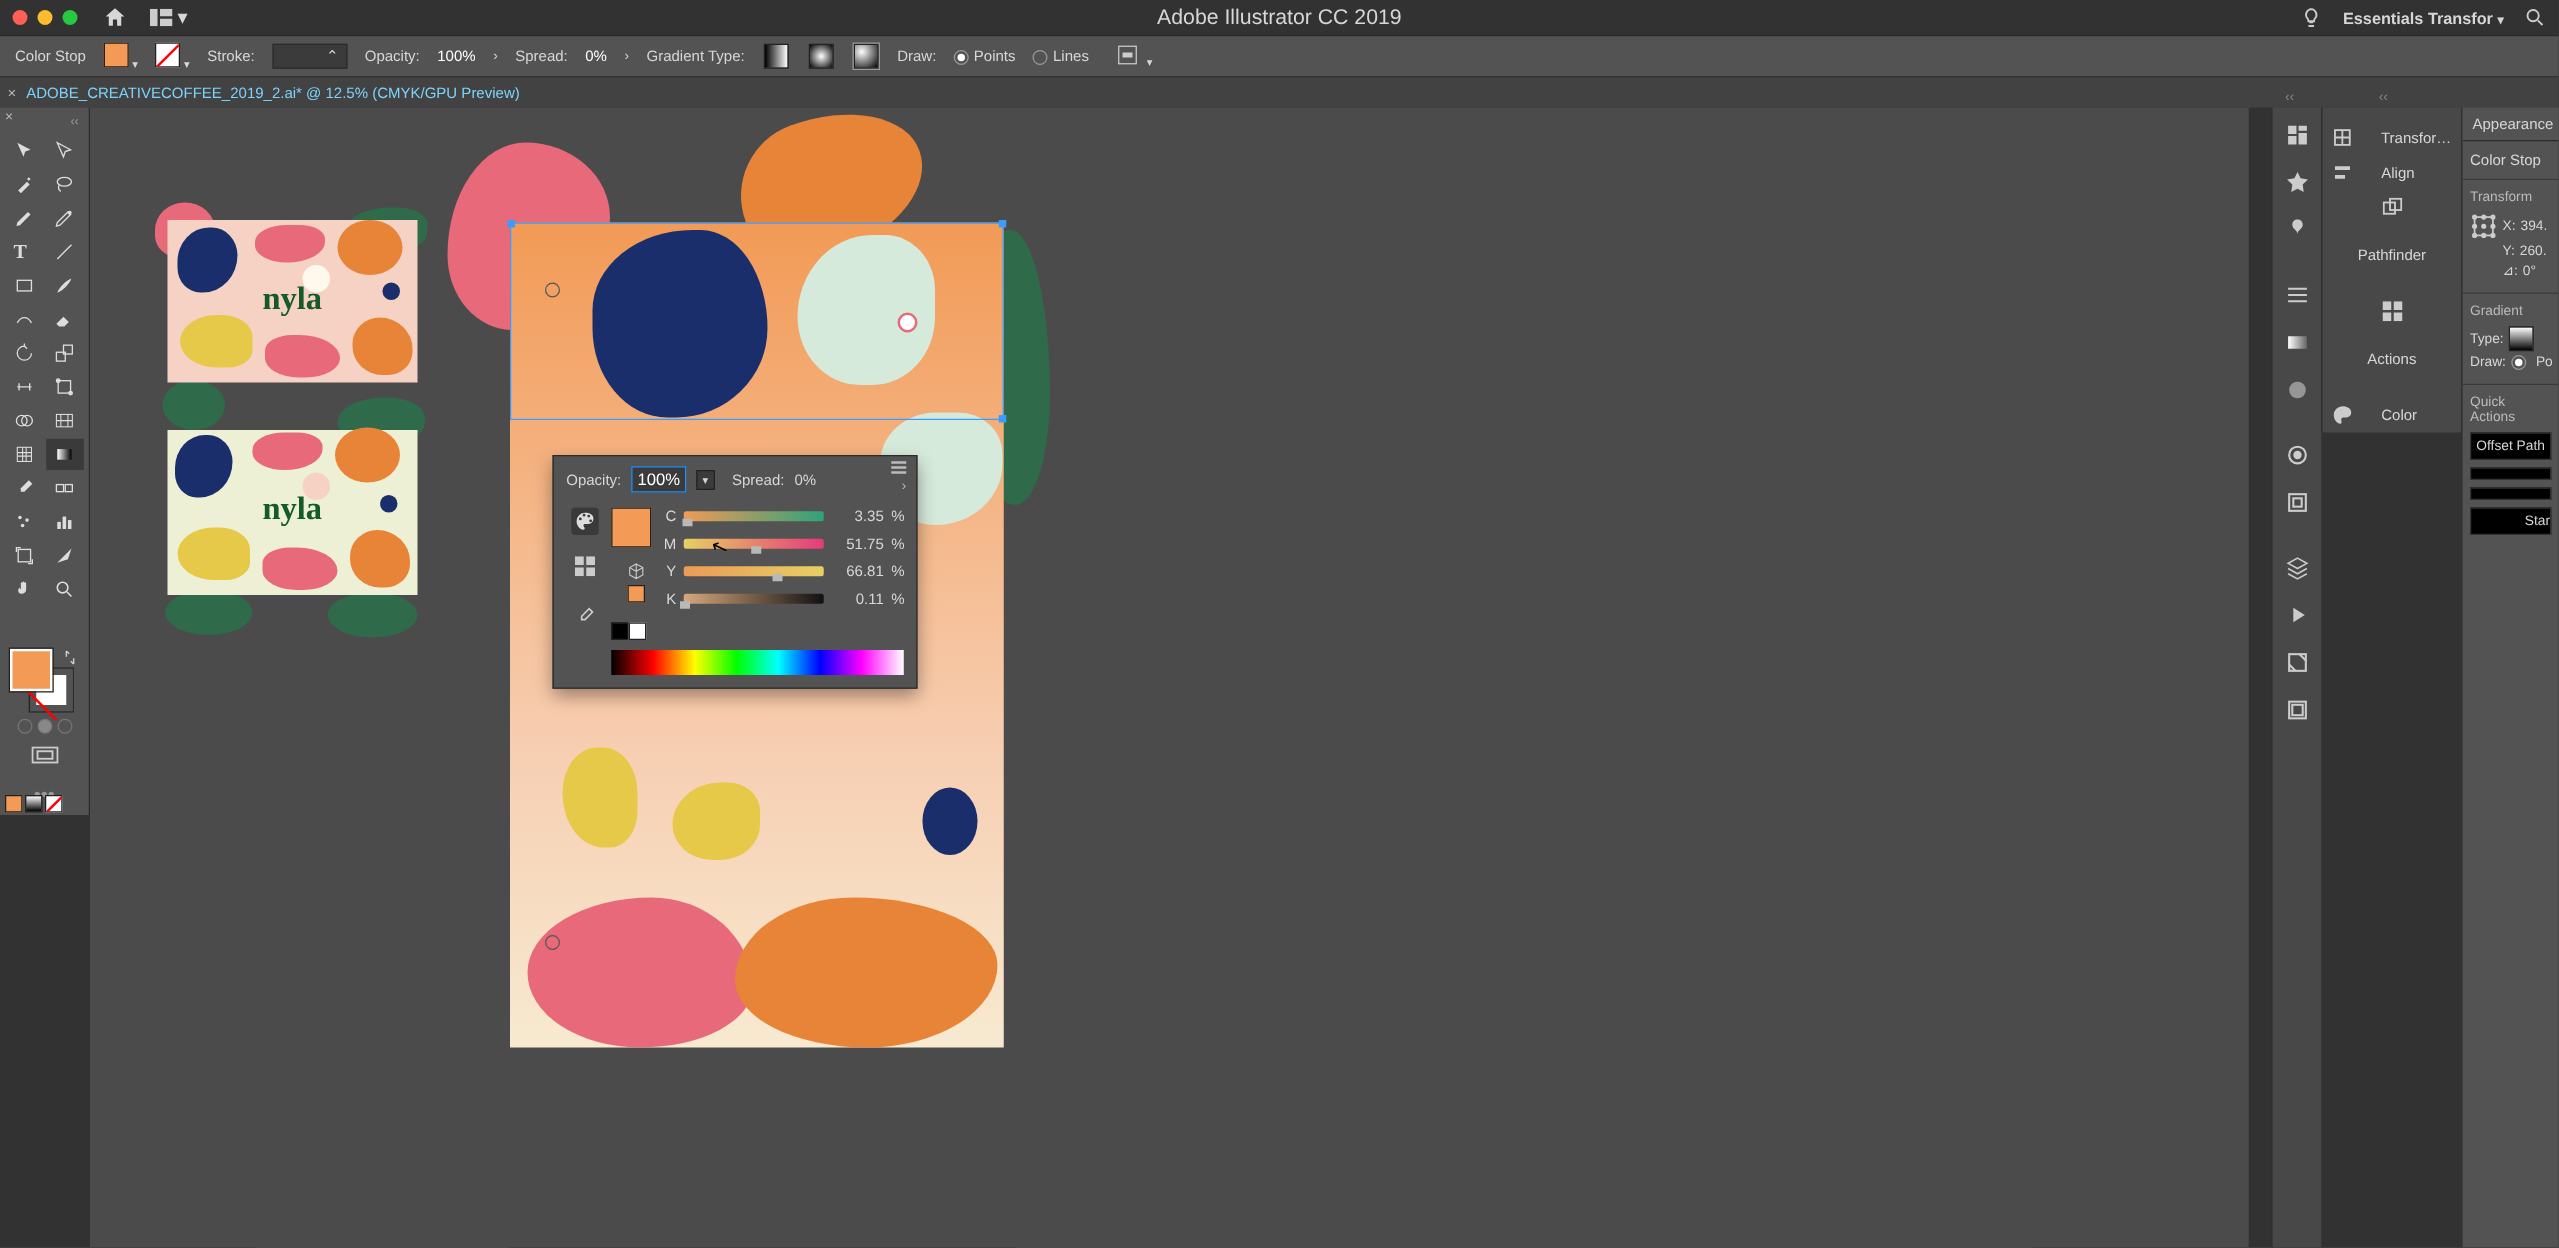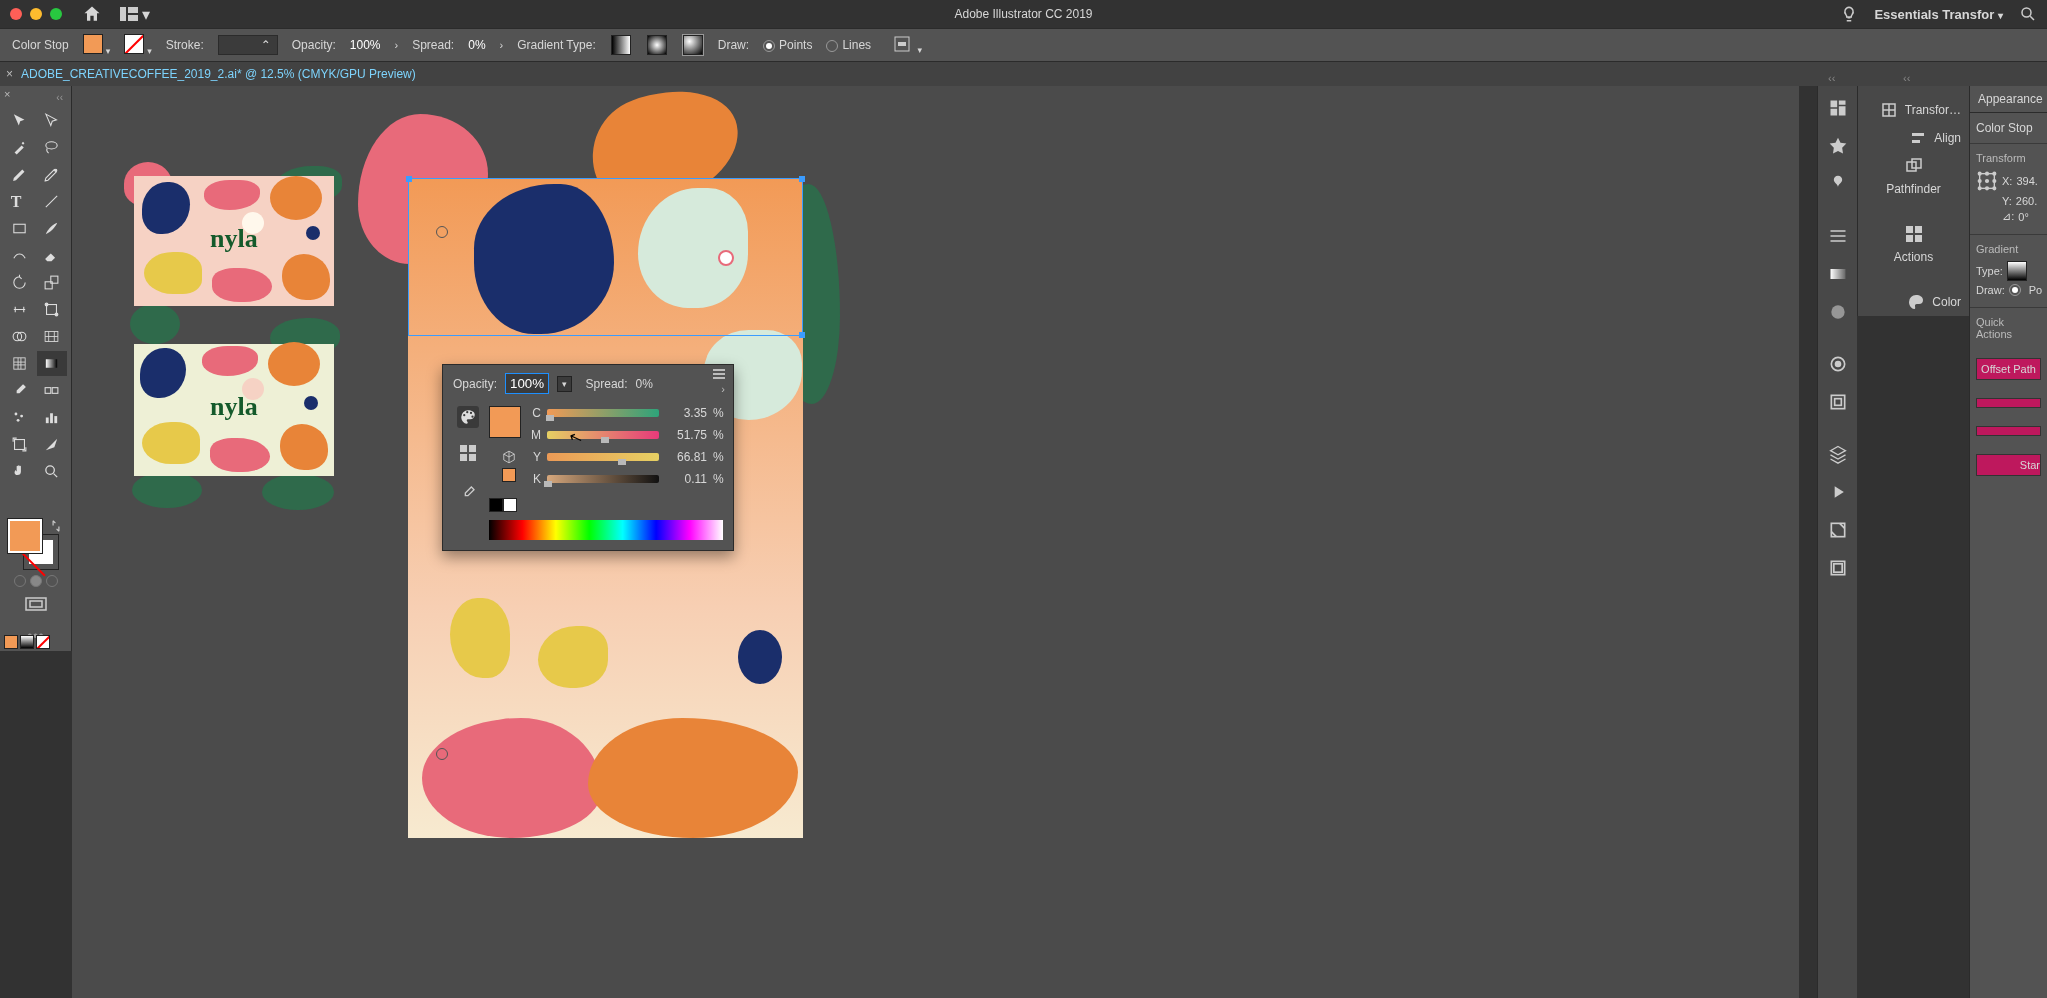--- a/index.html
+++ b/index.html
@@ -4,21 +4,21 @@
 <style>
   * { box-sizing: border-box; margin: 0; padding: 0; font-family: 'Segoe UI', Arial, sans-serif; user-select: none; }
   body { background: #323232; color: #d7d7d7; overflow: hidden; width: 2047px; height: 998px; position: relative; }
 
   
   .menubar { height: 28px; background: #323232; display: flex; align-items: center; padding: 0 10px; position: relative; }
   .traffic { display: flex; gap: 8px; margin-right: 14px; }
   .traffic span { width: 12px; height: 12px; border-radius: 50%; display:block; }
   .red { background:#ff5f57; } .yellow{background:#febc2e;} .green{background:#28c840;}
   .home-icon { width:20px; height:20px; color:#d7d7d7; margin-left:6px; }
-  .app-title { position:absolute; left:50%; transform:translateX(-50%); font-size:12px; color:#d7d7d7; }
+  .app-title { position:absolute; left:50%; transform:translateX(-50%); font-size:17px; color:#d7d7d7; }
   .workspace { margin-left:auto; display:flex; align-items:center; gap:16px; font-size:13px; font-weight:600;}
   .workspace .chevron{font-size:10px;}
   .bulb, .search-top { width:18px; height:18px; }
   .arrange { margin-left:18px; display:flex; align-items:center; gap:4px; }
 
   
   .controlbar { height: 34px; background:#535353; display:flex; align-items:center; padding:0 12px; font-size:12px; gap:14px; border-top:1px solid #2b2b2b; border-bottom:1px solid #2b2b2b;}
   .swatch { width:20px; height:20px; border:1px solid #222; display:inline-block; }
   .dd { font-size:9px; margin-left:3px; }
   .ctrl-label{color:#d7d7d7;}
@@ -95,34 +95,34 @@
 
   
   .rcol1{position:absolute;right:190px;top:86px;width:40px;bottom:0;background:#484848;border-left:1px solid #2b2b2b;display:flex;flex-direction:column;align-items:center;padding-top:12px;gap:18px;}
   .rcol1::before{content:'‹‹';position:absolute;top:-14px;left:10px;color:#888;font-size:11px;}
   .ricon{width:20px;height:20px;color:#ccc;display:flex;align-items:center;justify-content:center;}
   .ricon.gap{margin-top:14px;}
   
   
   .rcol2{position:absolute;right:78px;top:86px;width:112px;background:#484848;border-left:1px solid #2b2b2b;display:flex;flex-direction:column;padding-top:10px;}
   .rcol2::before{content:'‹‹';position:absolute;top:-14px;left:45px;color:#888;font-size:11px;}
-  .panel-row{display:flex;align-items:center;gap:8px;padding:6px 8px;font-size:12px;justify-content:flex-end;}
+  .panel-row{display:flex;align-items:center;gap:23px;padding:6px 8px;font-size:12px;}
   .panel-row.gap-after{margin-bottom:18px;flex-direction:column;}
   .picon{width:16px;height:16px;}
 
   
   .props{position:absolute;right:0;top:86px;width:78px;bottom:0;background:#535353;border-left:1px solid #2b2b2b;font-size:12px;padding:0;overflow:hidden;}
   .props .tab-hdr{display:flex;border-bottom:1px solid #2b2b2b;}
   .props .tab-hdr span{padding:6px 8px;}
   .props .tab-hdr .on{background:#535353;}
   .props-section{padding:8px 6px;border-bottom:1px solid #3a3a3a;}
   .props-label{color:#bbb;font-size:11px;margin-bottom:6px;}
   .prop-row{display:flex;align-items:center;gap:4px;font-size:11px;margin:3px 0;white-space:nowrap;}
   .prop-sw{width:20px;height:20px;border:1px solid #222;}
-  .btn-wide{background:#be185d;border:1px solid #333;padding:4px 0;text-align:center;font-size:11px;margin-top:18px;}
+  .btn-wide{background:#000000;border:1px solid #333;padding:4px 0;text-align:center;font-size:11px;margin-top:6px;}
   .link-icon{width:22px;height:22px;}
 </style>
 </head>
 <body>
 
 <div class="menubar">
   <div class="traffic">
     <span class="red"></span>
     <span class="yellow"></span>
     <span class="green"></span>

